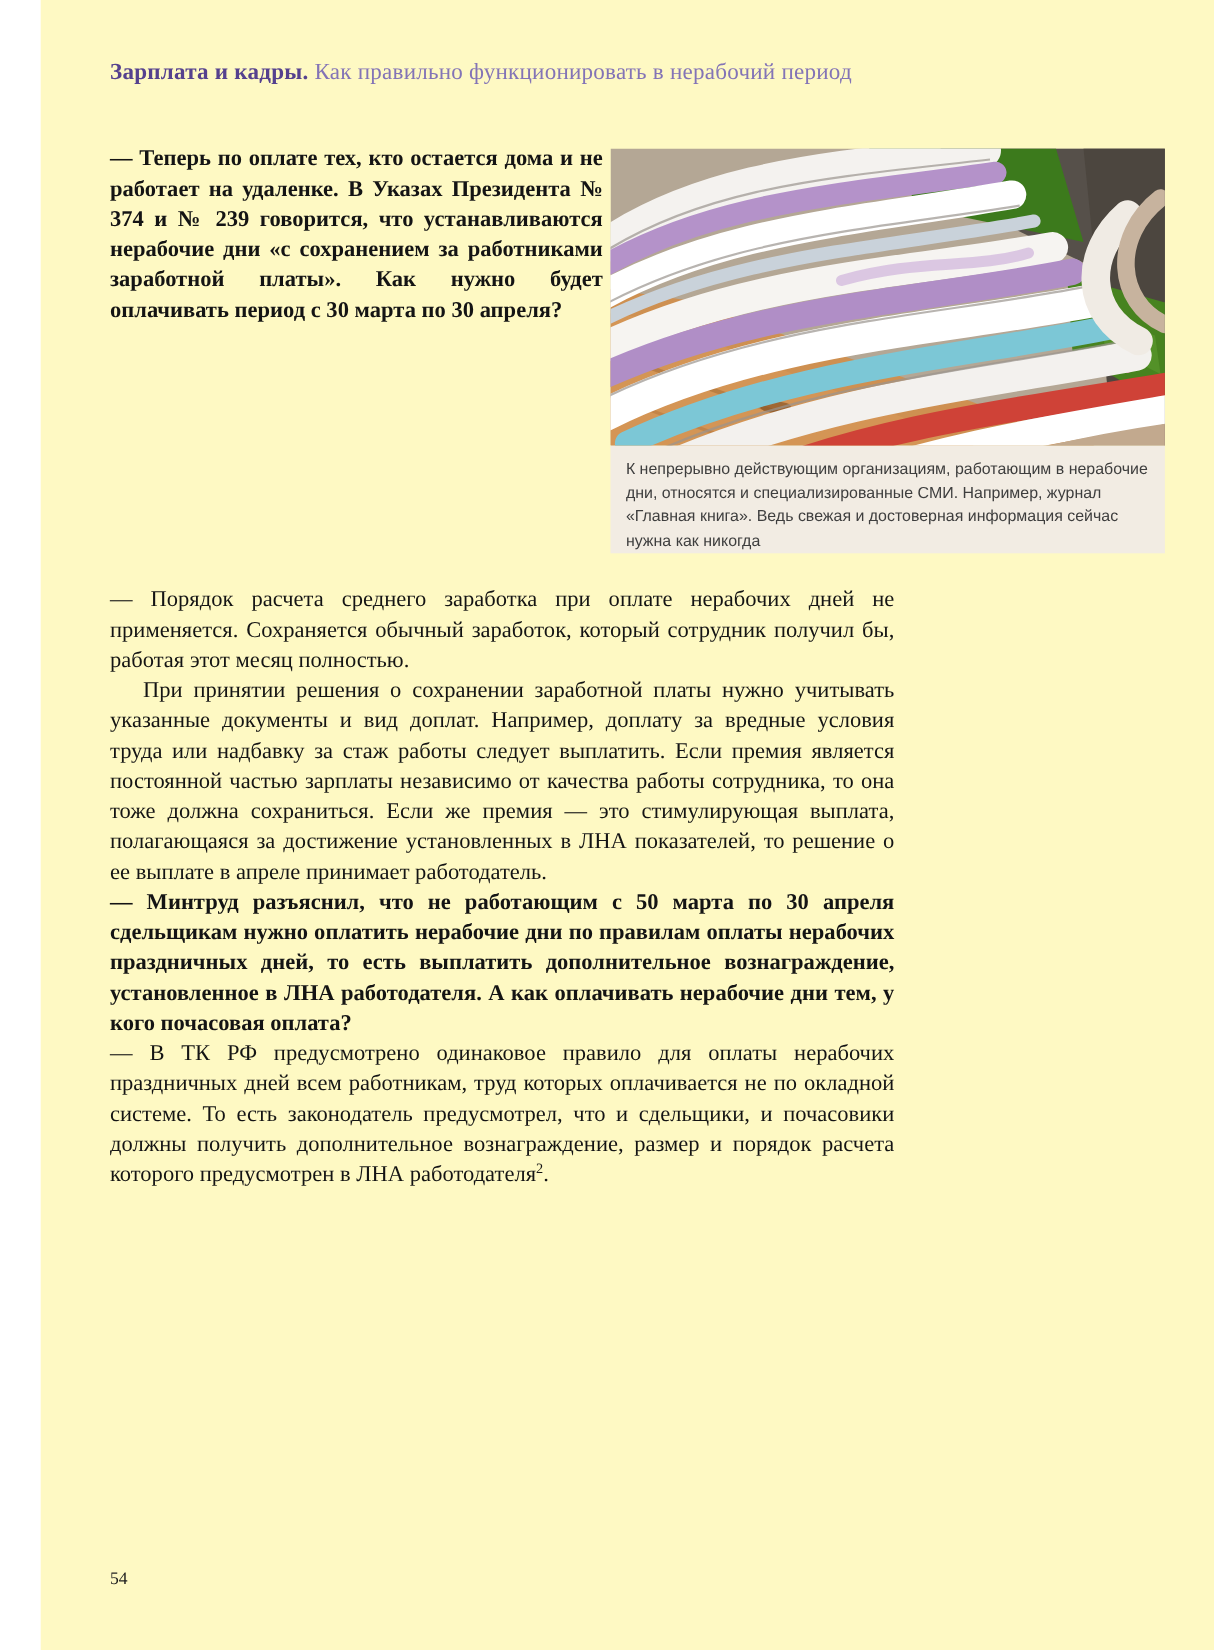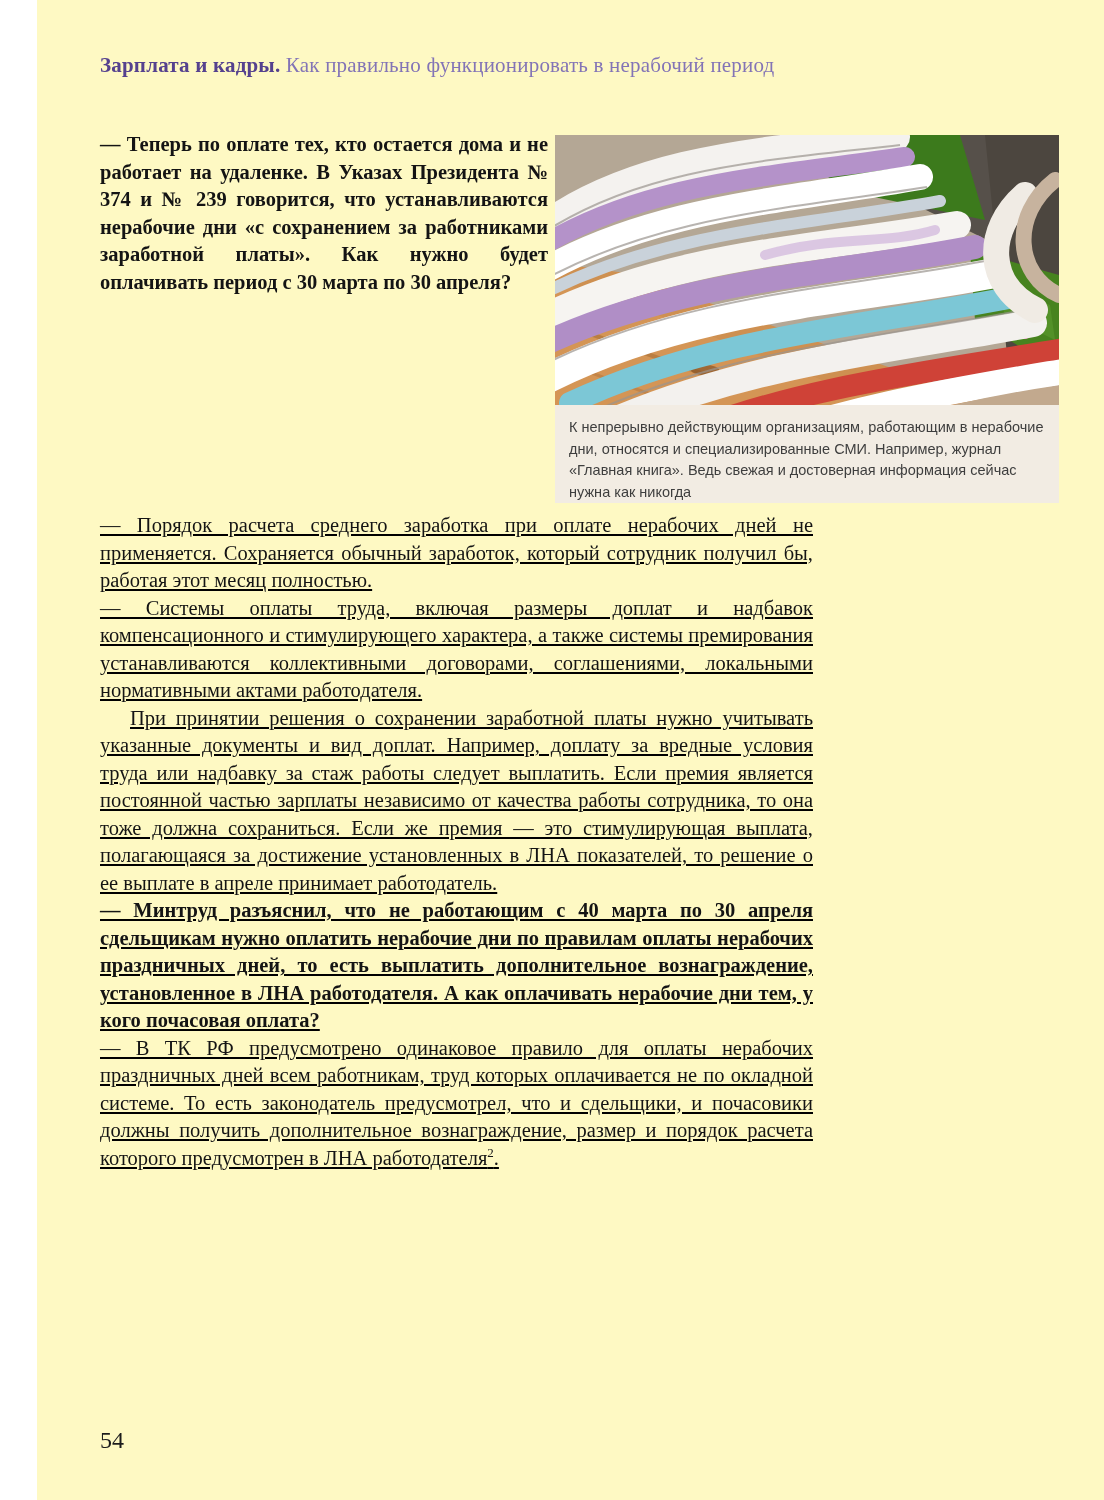--- a/index.html
+++ b/index.html
@@ -14,21 +14,21 @@
   
   .runhead{
     position:absolute;left:63px;top:53px;width:980px;
     font-size:21px;letter-spacing:.2px;white-space:nowrap;
   }
   .runhead .t-bold{font-weight:bold;color:#55418e;}
   .runhead .t-rest{font-weight:normal;color:#8374b6;}
 
   
   .col-narrow{position:absolute;left:63px;top:131px;width:448px;}
-  .col-wide{position:absolute;left:63px;top:512px;width:713px;text-decoration:underline;}
+  .col-wide{position:absolute;left:63px;top:532px;width:713px;}
   p.body{
     margin:0;
     font-size:20.5px;line-height:27.5px;color:#141414;
     text-align:justify;
   }
   p.body.first-indent{text-indent:30px;}
   p.q{font-weight:bold;}
   .gap-before{margin-top:27px;}
   sup.fn{font-size:13px;line-height:0;vertical-align:super;}
 
@@ -40,21 +40,21 @@
     color:#3e3e3e;
     font-family:"Liberation Sans",sans-serif;
     font-size:14.5px;line-height:21.5px;
     padding:12px 14px 0 14px;
     text-align:left;
   }
 
   
   .pagenum{
     position:absolute;left:63px;top:1427px;
-    font-size:24px;color:#1c1c1c;
+    font-size:16px;color:#1c1c1c;
   }
 </style>
 </head>
 <body>
 
 <div class="page">
 
   <div class="runhead">
     <span class="t-bold">Зарплата и кадры.</span>
     <span> </span>
@@ -107,21 +107,20 @@
     </svg>
     <div class="caption">К непрерывно действующим организациям, работающим в нерабочие дни, относятся и специализированные СМИ. Например, журнал «Главная книга». Ведь свежая и достоверная информация сейчас нужна как никогда</div>
   </div>
 
   <div class="col-narrow">
     <p class="body q gap-before">— Теперь по оплате тех, кто остается дома и не работает на удаленке. В Указах Президента № 374 и № 239 говорится, что устанавливаются нерабочие дни «с сохранением за работниками заработной платы». Как нужно будет оплачивать период с 30 марта по 30 апреля?</p>
   </div>
 
   <div class="col-wide">
     <p class="body">— Порядок расчета среднего заработка при оплате нерабочих дней не применяется. Сохраняется обычный заработок, который сотрудник получил бы, работая этот месяц полностью.</p>
-    <p class="body">— Системы оплаты труда, включая размеры доплат и надбавок компенсационного и стимулирующего характера, а также системы премирования устанавливаются коллективными договорами, соглашениями, локальными нормативными актами работодателя.</p>
     <p class="body first-indent">При принятии решения о сохранении заработной платы нужно учитывать указанные документы и вид доплат. Например, доплату за вредные условия труда или надбавку за стаж работы следует выплатить. Если премия является постоянной частью зарплаты независимо от качества работы сотрудника, то она тоже должна сохраниться. Если же премия — это стимулирующая выплата, полагающаяся за достижение установленных в ЛНА показателей, то решение о ее выплате в апреле принимает работодатель.</p>
-    <p class="body q gap-before">— Минтруд разъяснил, что не работающим с 40 марта по 30 апреля сдельщикам нужно оплатить нерабочие дни по правилам оплаты нерабочих праздничных дней, то есть выплатить дополнительное вознаграждение, установленное в ЛНА работодателя. А как оплачивать нерабочие дни тем, у кого почасовая оплата?</p>
+    <p class="body q gap-before">— Минтруд разъяснил, что не работающим с 50 марта по 30 апреля сдельщикам нужно оплатить нерабочие дни по правилам оплаты нерабочих праздничных дней, то есть выплатить дополнительное вознаграждение, установленное в ЛНА работодателя. А как оплачивать нерабочие дни тем, у кого почасовая оплата?</p>
     <p class="body"><span>— В ТК РФ предусмотрено одинаковое правило для оплаты нерабочих праздничных дней всем работникам, труд которых оплачивается не по окладной системе. То есть законодатель предусмотрел, что и сдельщики, и почасовики должны получить дополнительное вознаграждение, размер и порядок расчета которого предусмотрен в ЛНА работодателя</span><sup class="fn">2</sup><span>.</span></p>
   </div>
 
   <div class="pagenum">54</div>
 
 </div>
 
 </body></html>

